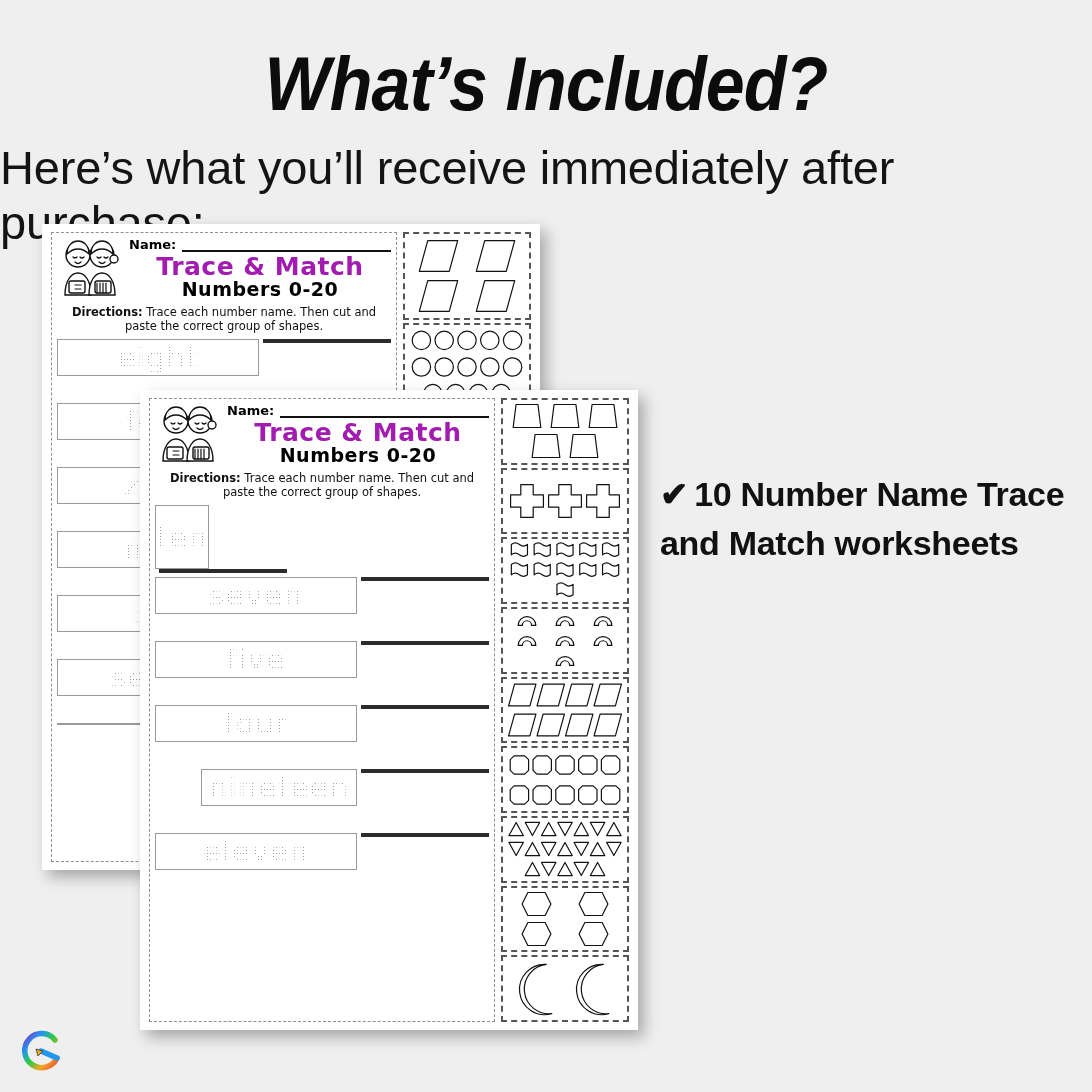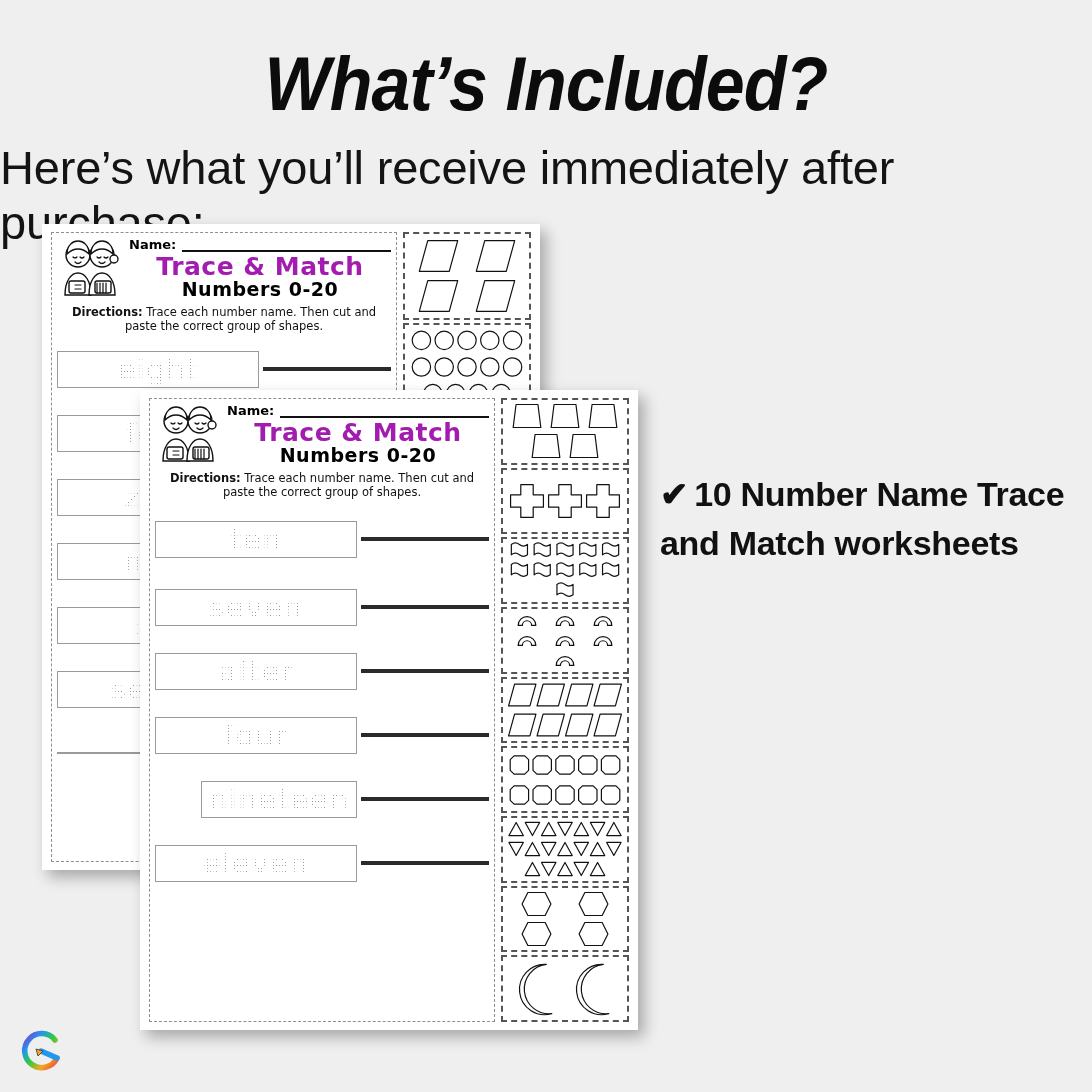--- a/index.html
+++ b/index.html
@@ -80,21 +80,21 @@
   }
   .ws-dir{
     font-family:"DejaVu Sans", sans-serif;
     color:#111; text-align:center; line-height:1.18;
     margin-top:3px;
   }
   .ws-dir b{ font-weight:bold; }
 
   
   .rows{ display:flex; flex-direction:column; }
-  .row{ display:flex; align-items:center; }
+  .row{ display:flex; align-items:flex-start; }
   .word-box{
     border:1px solid #9a9a9a;
     background:#fff;
     box-sizing:border-box;
     display:flex; align-items:center; justify-content:center;
     flex:1 1 auto; min-width:0;
     overflow:hidden;
   }
   .word{
     font-family:"DejaVu Sans", sans-serif;
@@ -302,35 +302,35 @@
           </div>
           <div class="ws-title" style="font-size:25px;margin-top:2px">Trace &amp; Match</div>
           <div class="ws-sub" style="font-size:19px">Numbers 0-20</div>
         </div>
       </div>
       <div class="ws-dir" style="font-size:11.5px">
         <b>Directions:</b>
         <span>Trace each number name. Then cut and paste the correct group of shapes.</span>
       </div>
       <div class="rows" id="front-rows">
-          <div class="row" style="margin-top: 6px; height: 68px;">
+          <div class="row" style="margin-top: 6px; height: 68px; flex-direction: column;">
             <div class="word-box">
               <span class="word" style="font-size: 30px;">ten</span>
             </div>
             <div class="answer-box" style="width: 128px; margin-left: 4px;"></div>
           </div>
           <div class="row" style="margin-top: 4px; height: 60px;">
             <div class="word-box">
               <span class="word" style="font-size: 30px;">seven</span>
             </div>
             <div class="answer-box" style="width: 128px; margin-left: 4px;"></div>
           </div>
           <div class="row" style="margin-top: 4px; height: 60px;">
             <div class="word-box">
-              <span class="word" style="font-size: 30px;">after</span>
+              <span class="word" style="font-size: 30px;">five</span>
             </div>
             <div class="answer-box" style="width: 128px; margin-left: 4px;"></div>
           </div>
           <div class="row" style="margin-top: 4px; height: 60px;">
             <div class="word-box">
               <span class="word" style="font-size: 30px;">four</span>
             </div>
             <div class="answer-box" style="width: 128px; margin-left: 4px;"></div>
           </div>
           <div class="row" style="margin-top: 4px; height: 60px; margin-left: 46px;">

